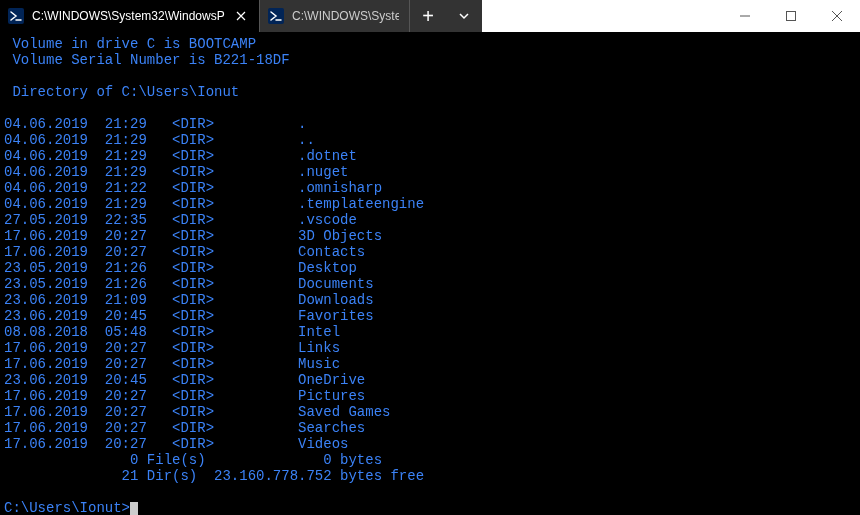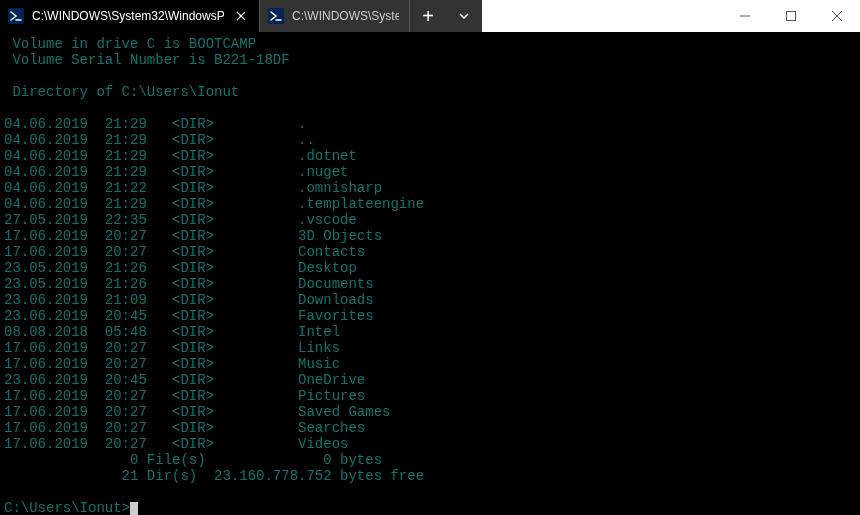--- a/index.html
+++ b/index.html
@@ -87,21 +87,21 @@
   }
   .win-btn {
     width: 46px; height: 32px;
     display: flex; align-items: center; justify-content: center;
     color: #555;
     cursor: pointer;
     background: #fff;
   }
   .terminal {
     background: #000;
-    color: #0f766e;
+    color: #3b82f6;
     width: 860px;
     height: 483px;
     font-family: Consolas, "Courier New", monospace;
     font-size: 14px;
     line-height: 16px;
     padding: 4px 4px;
     white-space: pre;
     overflow: hidden;
   }
   .cursor {

